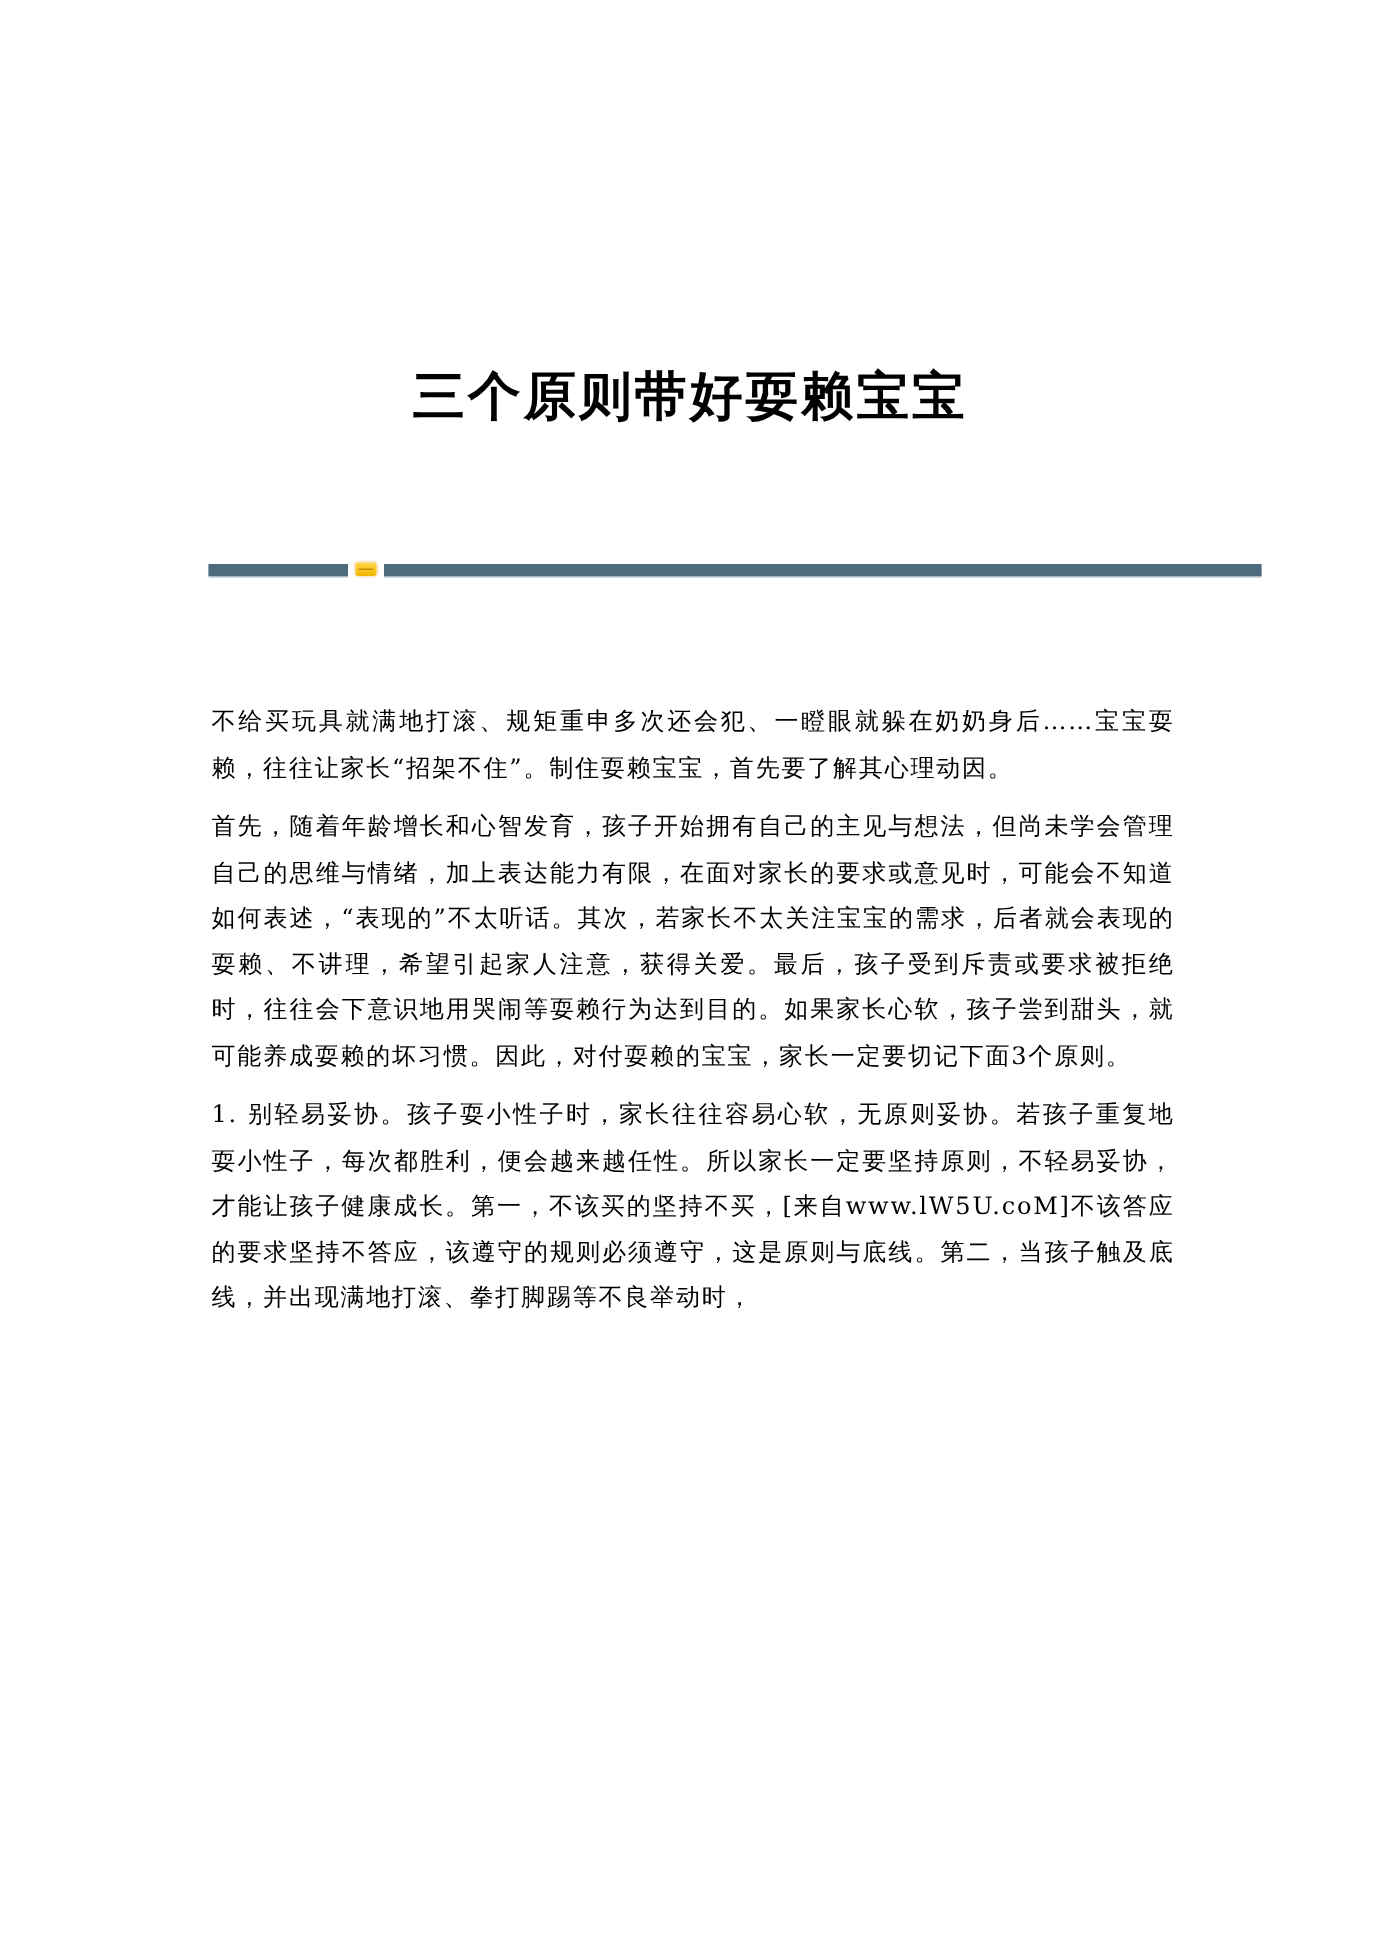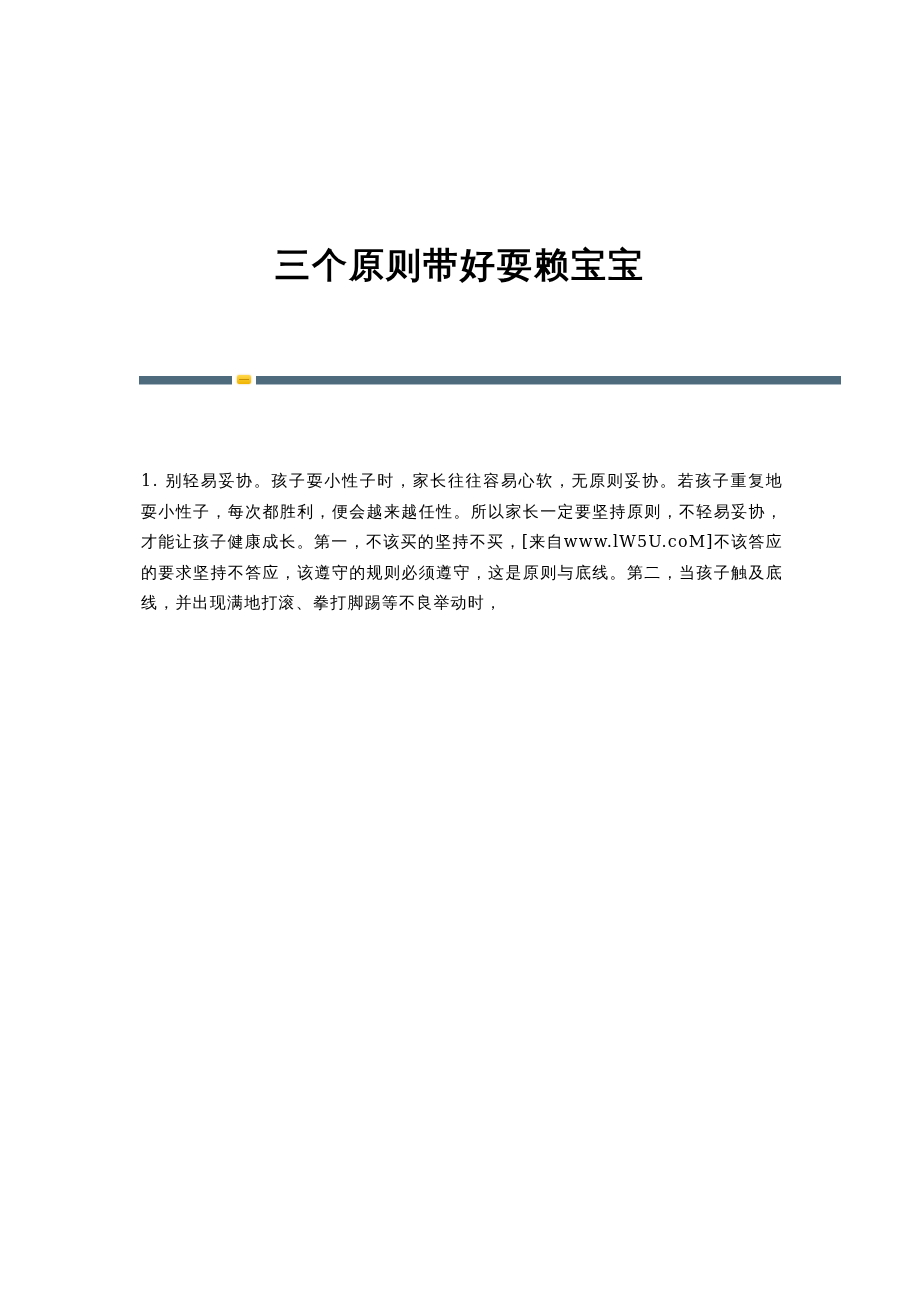--- a/index.html
+++ b/index.html
@@ -25,14 +25,16 @@
 
 <h1 class="title">三个原则带好耍赖宝宝</h1>
 
 <div class="divider">
   <div class="seg left"></div>
   <div class="badge"></div>
   <div class="seg right"></div>
 </div>
 
 <div class="content">
+  <p>不给买玩具就满地打滚、规矩重申多次还会犯、一瞪眼就躲在奶奶身后……宝宝耍赖，往往让家长“招架不住”。制住耍赖宝宝，首先要了解其心理动因。</p>
+  <p>首先，随着年龄增长和心智发育，孩子开始拥有自己的主见与想法，但尚未学会管理自己的思维与情绪，加上表达能力有限，在面对家长的要求或意见时，可能会不知道如何表述，“表现的”不太听话。其次，若家长不太关注宝宝的需求，后者就会表现的耍赖、不讲理，希望引起家人注意，获得关爱。最后，孩子受到斥责或要求被拒绝时，往往会下意识地用哭闹等耍赖行为达到目的。如果家长心软，孩子尝到甜头，就可能养成耍赖的坏习惯。因此，对付耍赖的宝宝，家长一定要切记下面3个原则。</p>
   <p>1. 别轻易妥协。孩子耍小性子时，家长往往容易心软，无原则妥协。若孩子重复地耍小性子，每次都胜利，便会越来越任性。所以家长一定要坚持原则，不轻易妥协，才能让孩子健康成长。第一，不该买的坚持不买，[来自www.lW5U.coM]不该答应的要求坚持不答应，该遵守的规则必须遵守，这是原则与底线。第二，当孩子触及底线，并出现满地打滚、拳打脚踢等不良举动时，</p>
 </div>
 
 </body></html>

